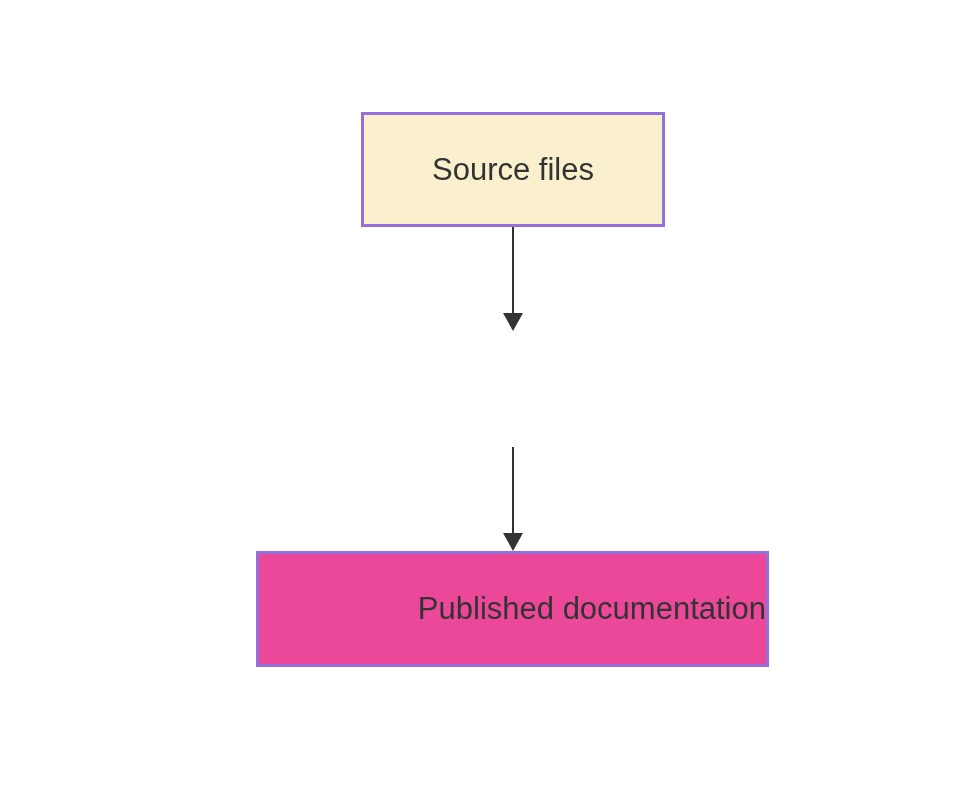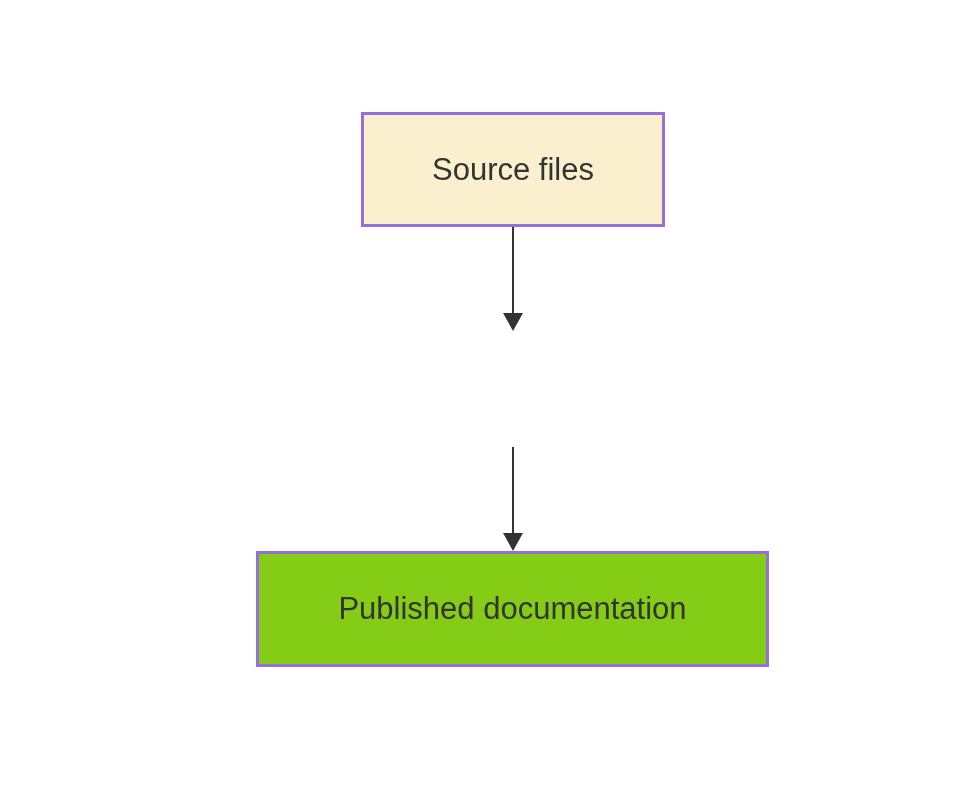--- a/index.html
+++ b/index.html
@@ -74,17 +74,17 @@
     <line class="arrow-line" x1="20" y1="0" x2="20" y2="88" stroke-width="2" stroke="#333333"></line>
     <polygon class="arrow-head" points="10,86 30,86 20,104" fill="#333333"></polygon>
   </svg>
 
 
   <svg class="arrow arrow-2" viewBox="0 0 40 104">
     <line class="arrow-line" x1="20" y1="0" x2="20" y2="88" stroke-width="2" stroke="#333333"></line>
     <polygon class="arrow-head" points="10,86 30,86 20,104" fill="#333333"></polygon>
   </svg>
 
-  <div class="node node-published" style="background: #84cc16; border-color: rgb(147, 112, 219); color: rgb(51, 51, 51);">
+  <div class="node node-published" style="background: #ec4899; border-color: rgb(147, 112, 219); color: rgb(51, 51, 51); justify-content: flex-end;">
     <span>Published documentation</span>
   </div>
 
 </div>
 
 </body></html>

